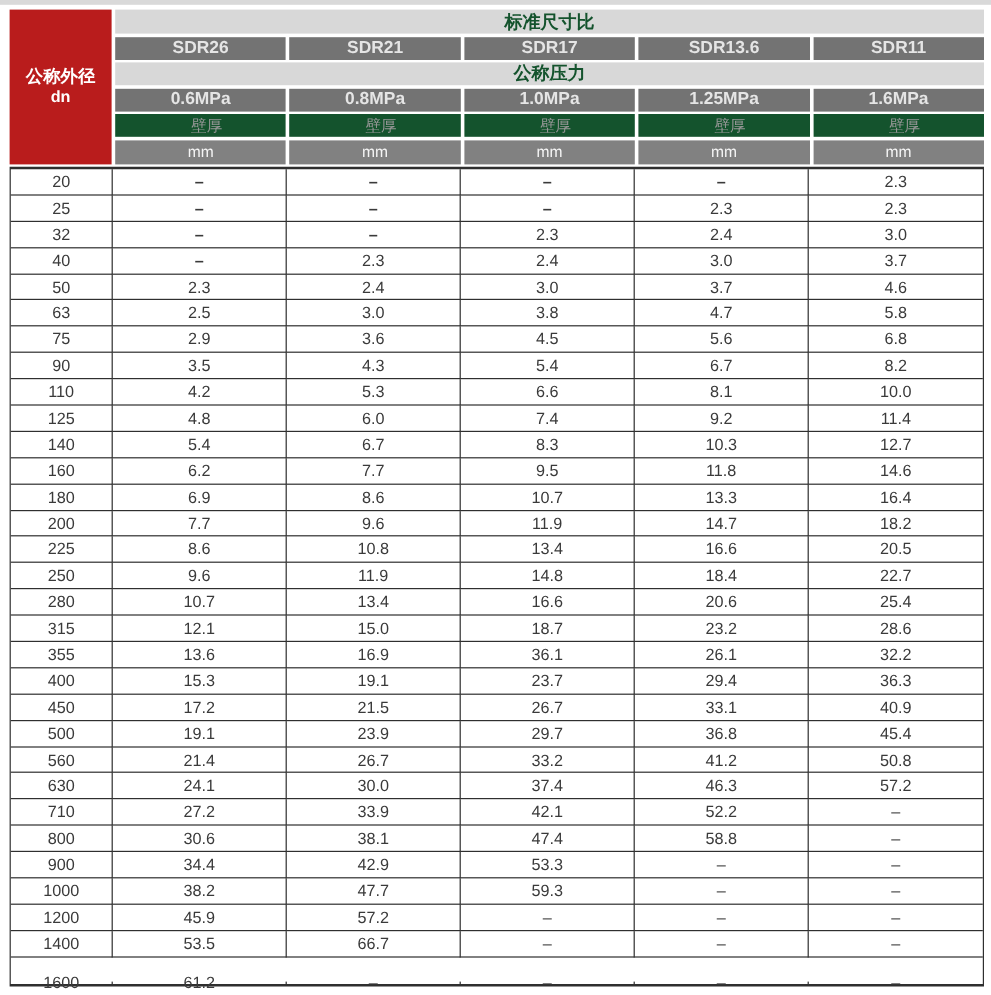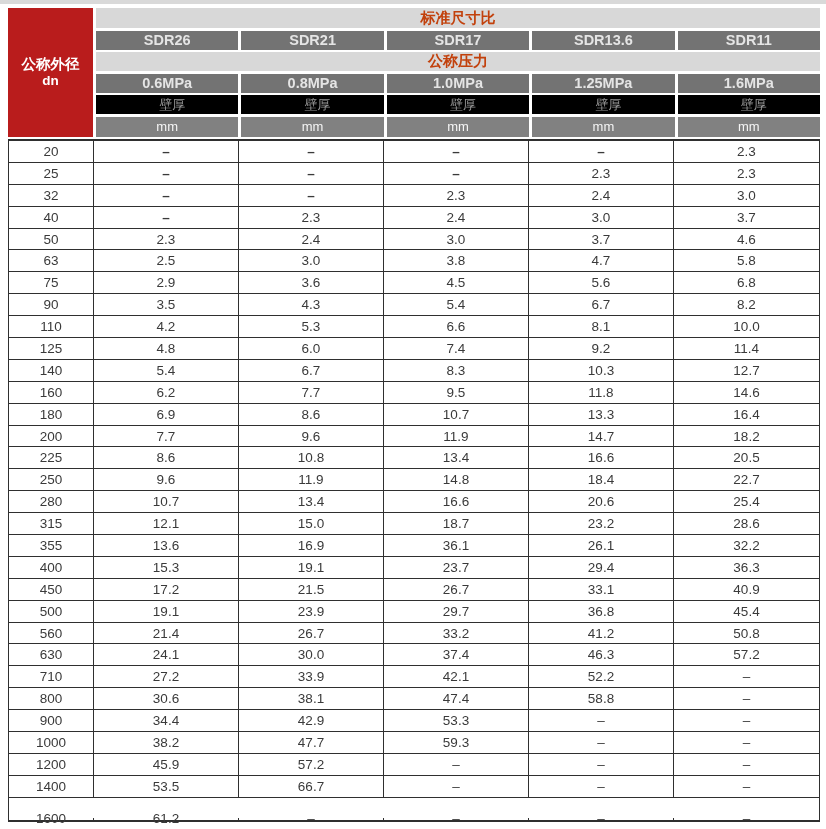--- a/index.html
+++ b/index.html
@@ -20,31 +20,31 @@
     column-gap:3px;row-gap:2.5px;
   }
   .corner-cell{
     grid-row:1/7;grid-column:1;
     background:#b91c1c;color:#ffffff;font-weight:bold;
     display:flex;flex-direction:column;align-items:center;justify-content:center;
     line-height:1.25;font-size:14.5px;
   }
   .corner-cell .dn-line{font-size:13.5px;}
   .band{
-    grid-column:2/7;background:#d8d8d8;color:#c2410c;font-weight:bold;
+    grid-column:2/7;background:#d8d8d8;color:#14532d;font-weight:bold;
     display:flex;align-items:center;justify-content:center;font-size:15px;
   }
   .hcell{
     display:flex;align-items:center;justify-content:center;
   }
   .hcell.dark{
     background:#737373;color:#e5e5e5;font-weight:bold;font-size:14.5px;
   }
   .hcell.wall{
-    background:#000000;color:#979797;font-size:13px;padding-left:10px;
+    background:#14532d;color:#979797;font-size:13px;padding-left:10px;
   }
   .hcell.unit{
     background:#818181;color:#f5f5f5;font-size:13px;
   }
   
   .body-grid{
     position:absolute;left:8px;top:139px;width:812px;
     display:grid;
     grid-template-columns:85px repeat(5,1fr);
     grid-auto-rows:21.9px;

